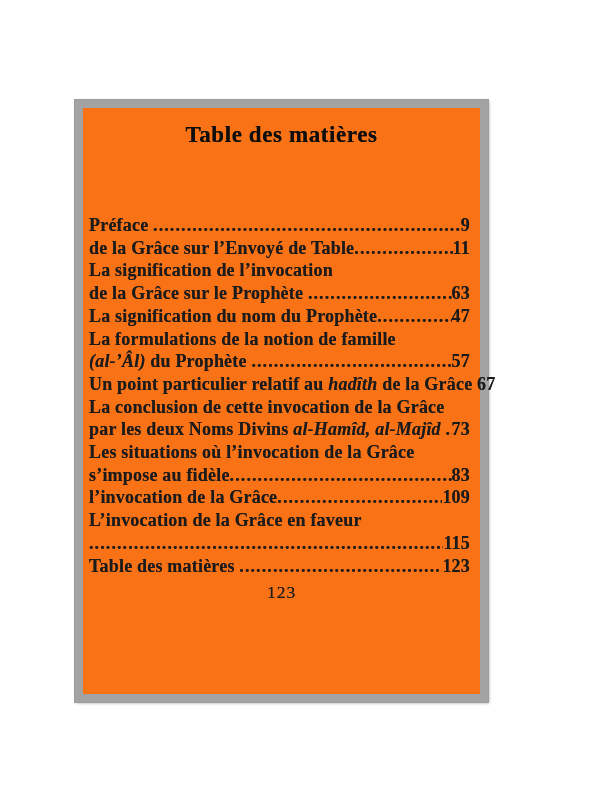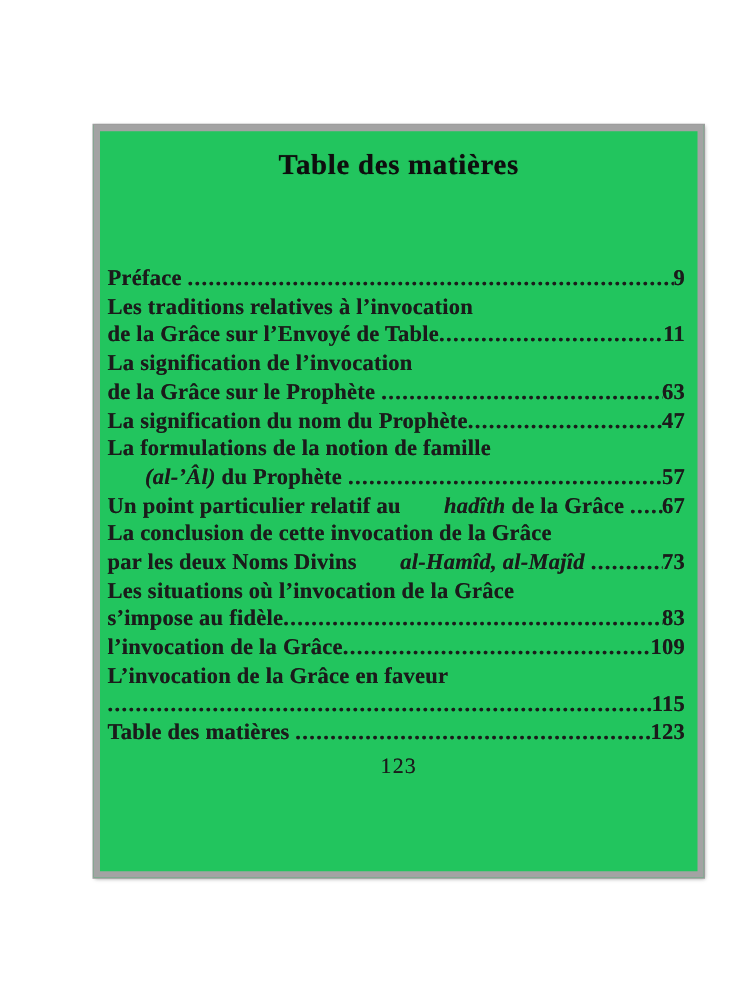--- a/index.html
+++ b/index.html
@@ -11,25 +11,25 @@
     position: relative;
     width: 600px;
     height: 800px;
     background: #ffffff;
     font-family: "Liberation Serif", serif;
   }
   .book-page {
     position: absolute;
     left: 75px;
     top: 100px;
-    width: 488px;
+    width: 413px;
     height: 602px;
     box-sizing: border-box;
-    background: #22c55e;
-    border: 5px solid #a3a3a3;
+    background: #f97316;
+    border: 8px solid #a3a3a3;
     box-shadow: 0 0 0 1px #9d9d9d, 1px 1px 3px rgba(0,0,0,0.35);
   }
   .page-title {
     margin: 14px 10px 0;
     text-align: center;
     font-size: 23px;
     font-weight: bold;
     letter-spacing: 0.6px;
     color: #0e0e0e;
     text-shadow: 0 0 0.6px rgba(10,10,10,0.8);
@@ -41,21 +41,21 @@
     letter-spacing: 0.2px;
     color: #1b1b1b;
     text-shadow: 0 0 0.5px rgba(25,25,25,0.7);
     font-weight: bold;
   }
   .line {
     display: flex;
     align-items: baseline;
   }
   .txt { white-space: pre; }
-  .txt i { font-style: italic; margin-left: 30px; }
+  .txt i { font-style: italic; }
   .leader {
     flex: 1 1 auto;
     overflow: hidden;
     white-space: nowrap;
   }
   .leader::after {
     content: "......................................................................................................................";
     letter-spacing: 1.1px;
   }
   .pg { white-space: nowrap; }
@@ -76,23 +76,20 @@
     <h1 class="page-title">Table des matières</h1>
     <div class="toc">
         <div class="entry">
           <div class="line">
             <span class="txt"><span>Préface </span></span>
             <span class="leader"></span>
             <span class="pg">9</span>
           </div>
         </div>
         <div class="entry">
-          <div class="line">
-            <span class="txt"><span>Les traditions relatives à l’invocation</span></span>
-          </div>
           <div class="line">
             <span class="txt"><span>de la Grâce sur l’Envoyé de Table</span></span>
             <span class="leader"></span>
             <span class="pg">11</span>
           </div>
         </div>
         <div class="entry">
           <div class="line">
             <span class="txt"><span>La signification de l’invocation</span></span>
           </div>

